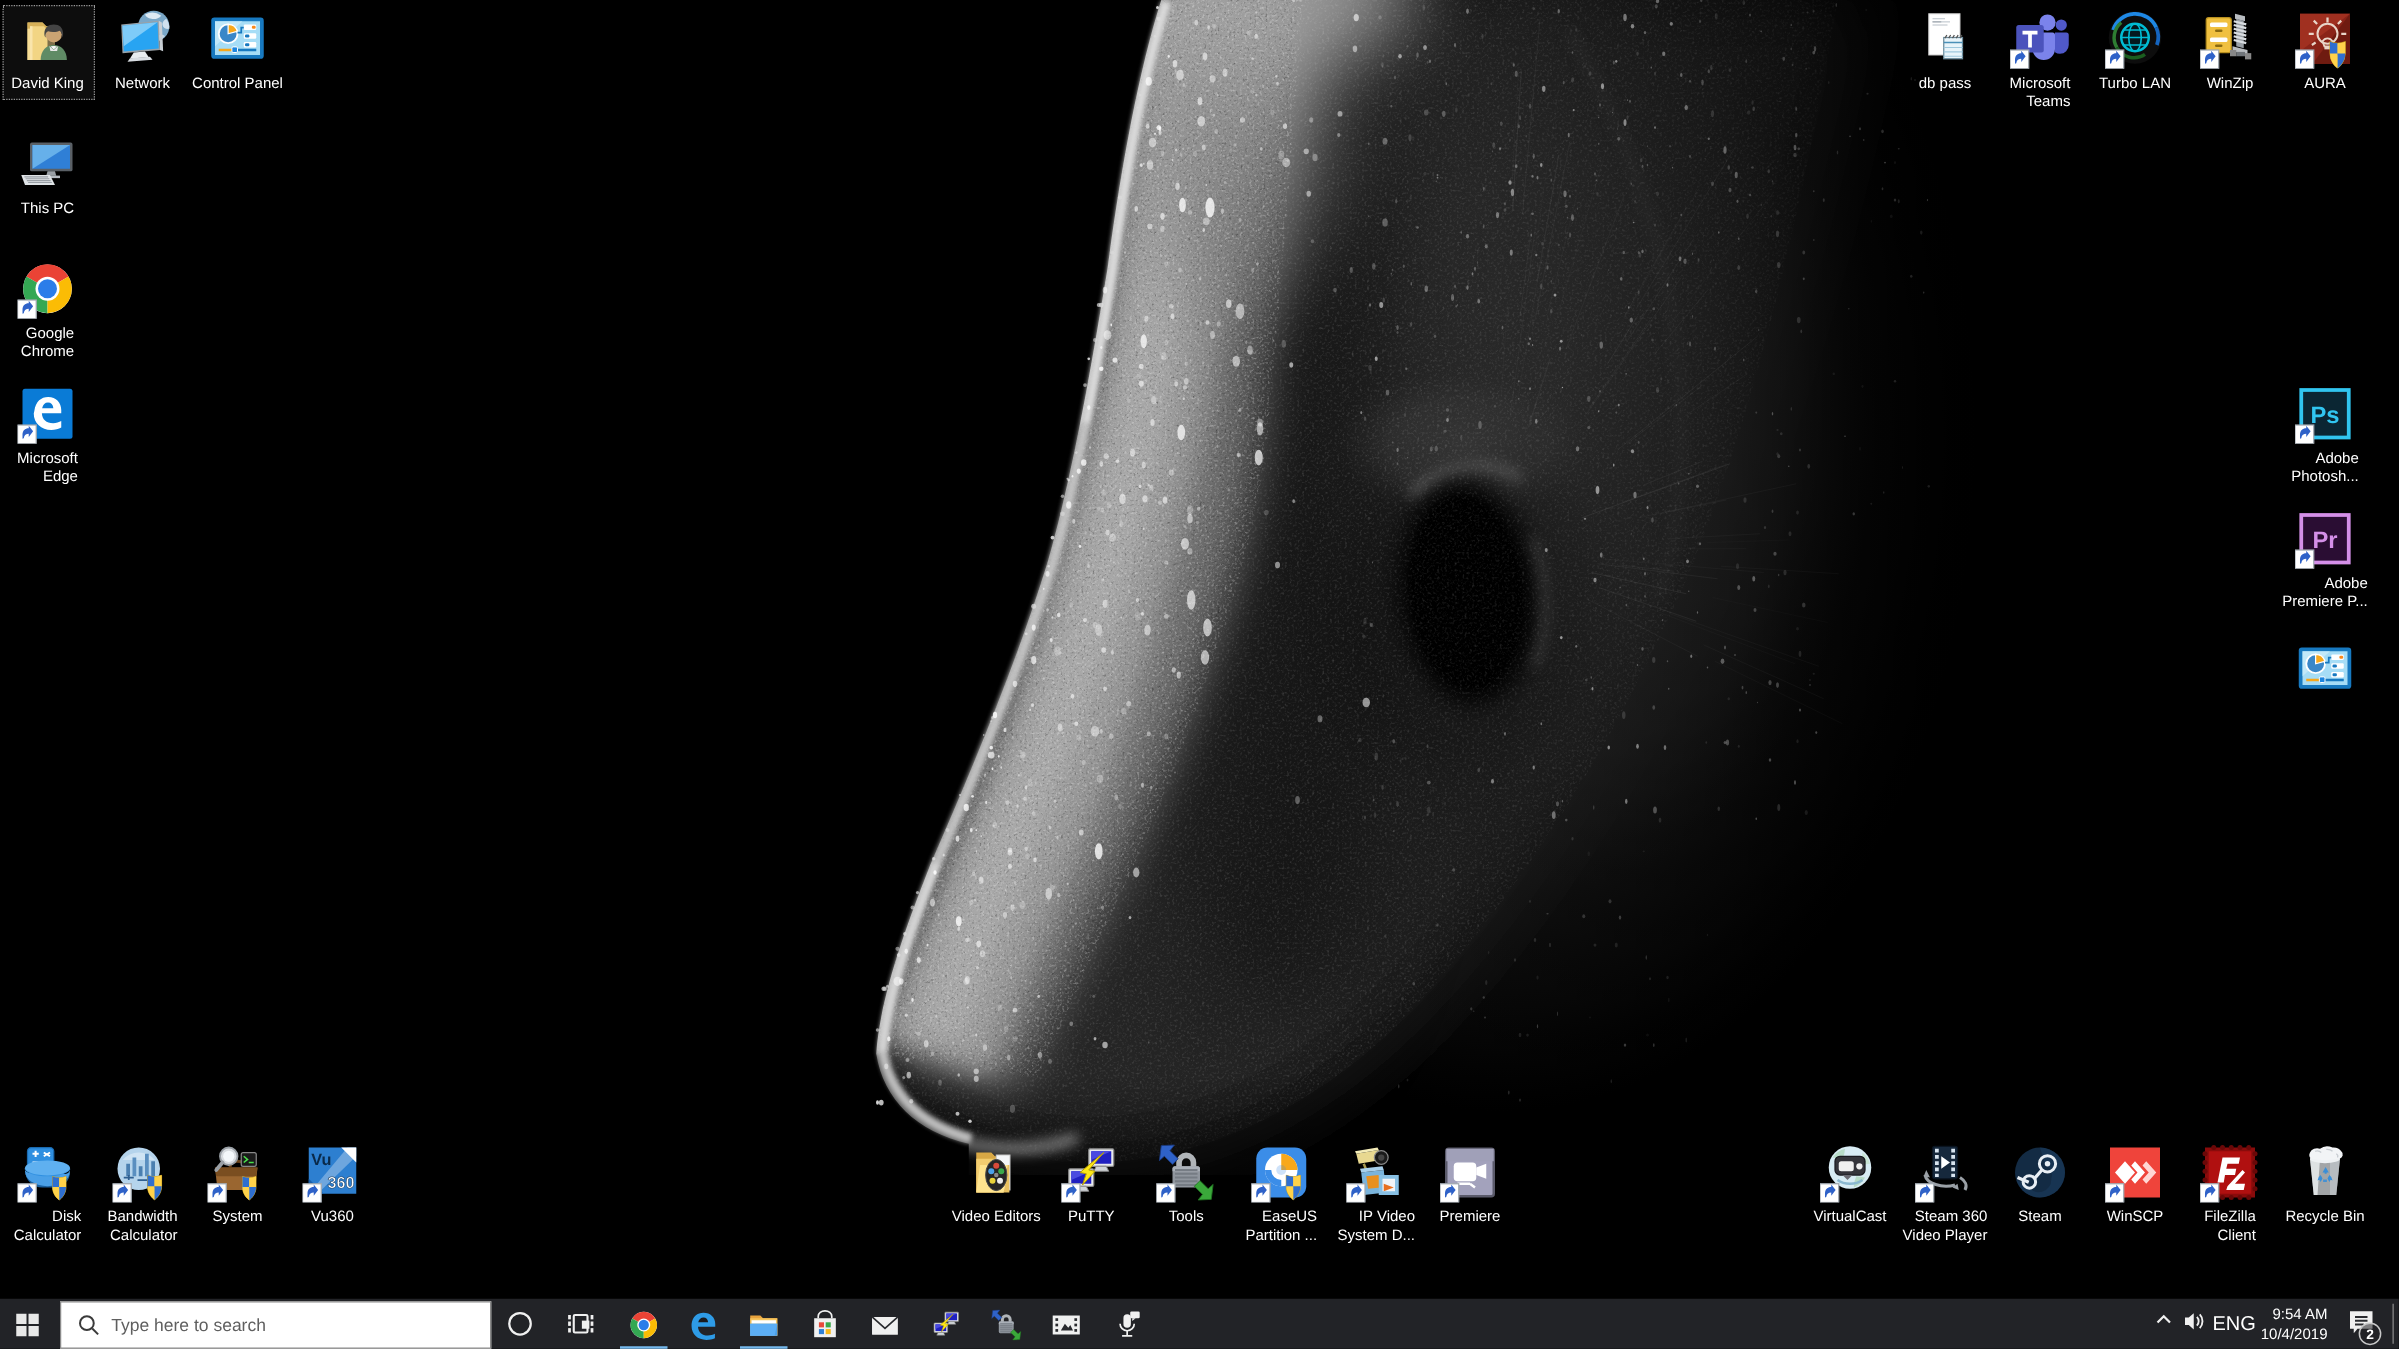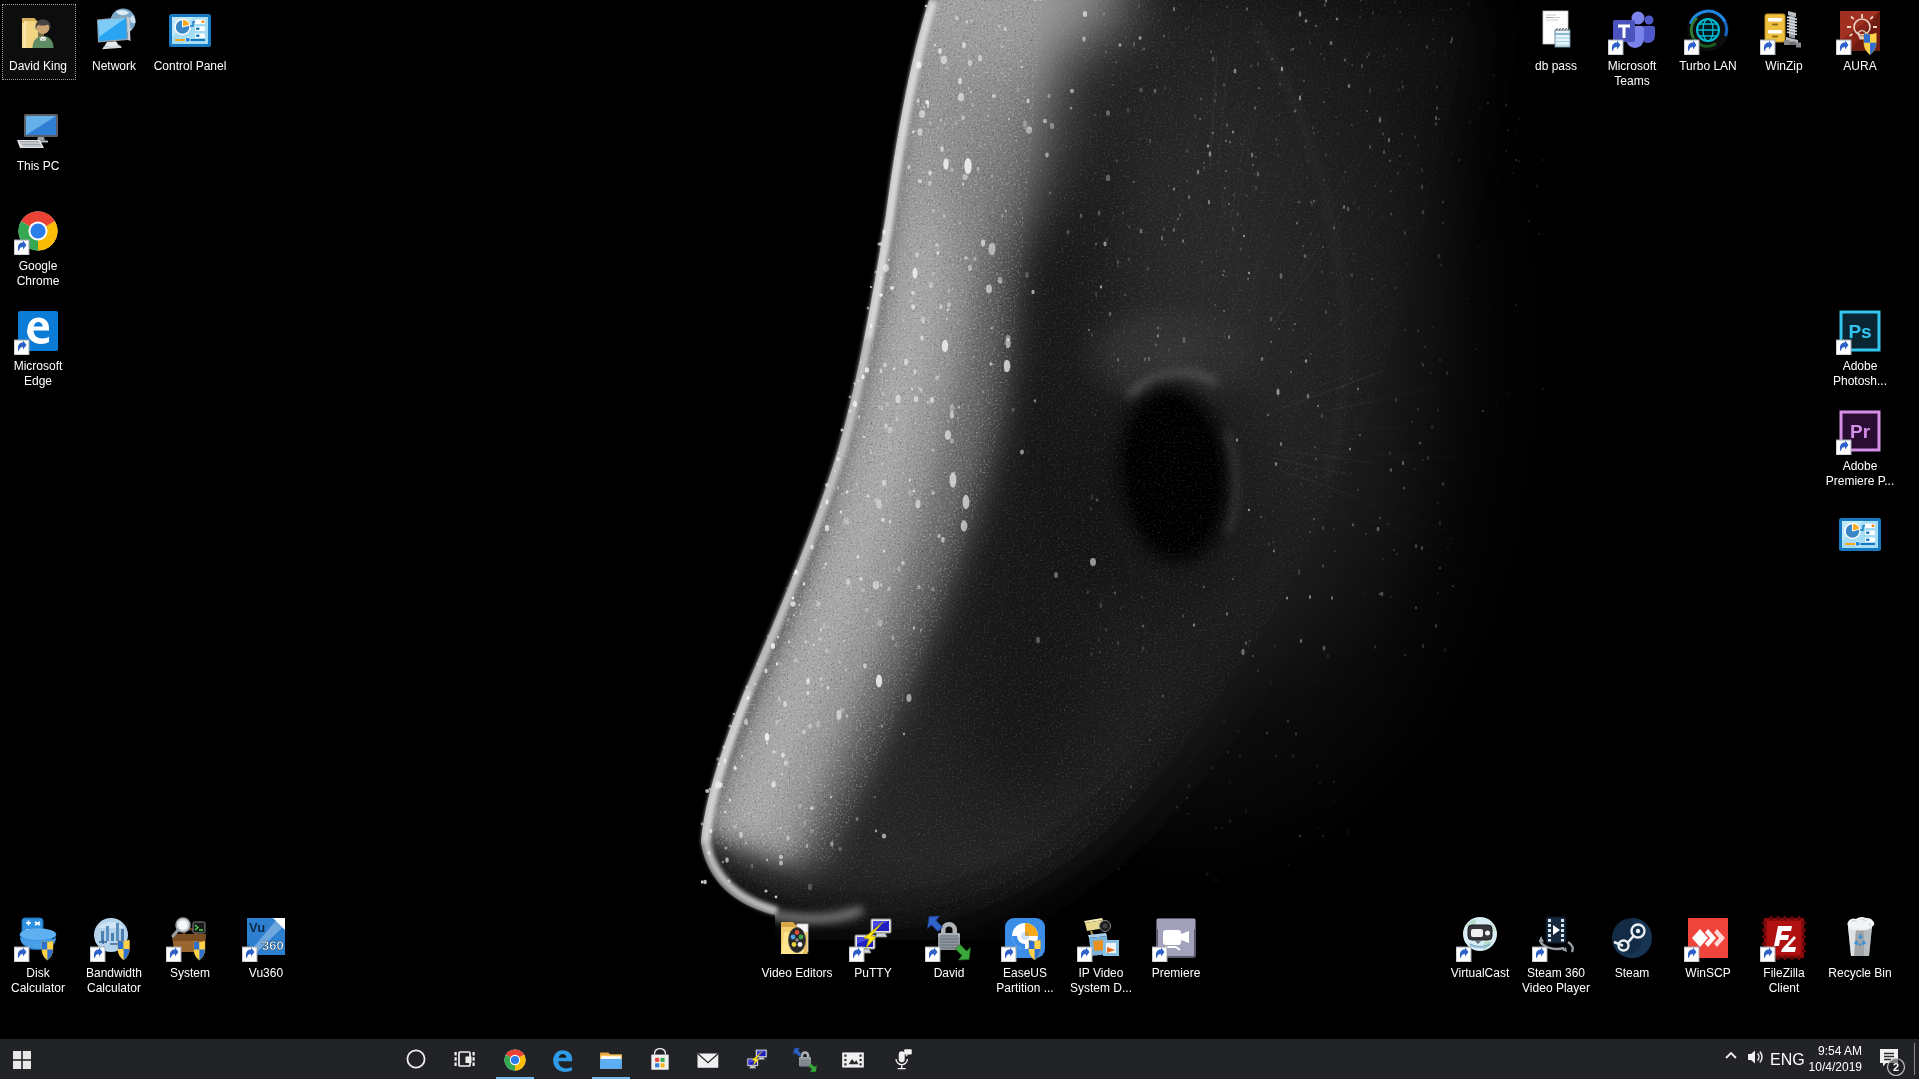--- a/index.html
+++ b/index.html
@@ -1,19 +1,19 @@
 <!DOCTYPE html>
 <html><head><meta charset="utf-8"><style>
 *{margin:0;padding:0;box-sizing:border-box}
 html,body{width:1919px;height:1079px;overflow:hidden;background:#000;font-family:"Liberation Sans",sans-serif}
 #wp{position:absolute;left:0;top:0}
 .di{position:absolute;width:110px;display:flex;flex-direction:column;align-items:center;z-index:2}
 .di .ic{width:48px;height:48px;position:relative}
 .di .ic svg{display:block}
-.di .lb{margin-top:4px;font-size:12px;line-height:14.5px;color:#fff;text-align:center;
+.di .lb{margin-top:4px;font-size:12px;line-height:14.5px;color:#fff;text-align:right;
  text-shadow:1px 1.5px 2px #000,0 0 2px #000,1px 1px 1px #000;white-space:nowrap}
 .di.sel .ic::before{content:"";position:absolute;left:-12px;top:-3px;width:72px;height:74px;
  border:1px dotted #9a9a9a;background:rgba(255,255,255,0.05)}
 #tb{position:absolute;left:0;top:1039px;width:1919px;height:40px;background:#222327;z-index:10}
 .ti{position:absolute;top:1047px}
 #tb .ti{top:8px}
 #tb svg.ti[style*="left:10px"]{top:8px}
 #sb{position:absolute;left:48px;top:2px;width:345px;height:38px;background:#fff;border:1px solid #8a8a8a;display:flex;align-items:center}
 #sb span{font-size:14px;color:#5f5f5f}
 .ul{position:absolute;top:37.5px;height:2.5px;background:#76b9ed}
@@ -1434,21 +1434,21 @@
 <path d="M13,21 a2,2 0 0 1 2,-2 h18 a2,2 0 0 1 2,2 v2 h-22 Z" fill="#aab0b8"></path>
 <path d="M15,22 h18 M15,25 h18 M15,28 h18 M15,31 h18 M15,34 h18" stroke="#767c84" stroke-width="1.5"></path>
 <path d="M4,2.5 L14.5,2 L11,6.5 L17.5,13 L13,17.5 L6.5,11 L2.5,14.5 Z" fill="#2f62c8" stroke="#1a3a80" stroke-width="0.7"></path>
 <path d="M44,45.5 L33.5,46 L37,41.5 L30.5,35 L35,30.5 L41.5,37 L45.5,33.5 Z" fill="#3aa83a" stroke="#1f7020" stroke-width="0.7"></path>
 <g>
           <rect x="0" y="33" width="15" height="15" fill="#fff" stroke="#a0a8b0" stroke-width="1"></rect>
 <path d="M4,44 L4,40.5 C4,37.5 6,35.5 9,35.5 L9,33.5 L12.5,38 L9,42.5 L9,40 C6.8,40 5.5,41 5,43.5 Z" fill="#2f62c8"></path>
         </g>
       </svg>
     </div>
-<div class="lb">David</div>
+<div class="lb">Tools</div>
   </div>
 <div class="di" style="left:970px;top:914px">
 <div class="ic">
       <svg width="48" height="48" viewBox="0 0 48 48" xmlns="http://www.w3.org/2000/svg">
         <rect x="4" y="4" width="40" height="40" rx="9" fill="#3b8de8"></rect>
 <circle cx="24" cy="22" r="13" fill="#fff"></circle>
 <path d="M24,22 L24,9 A13,13 0 0 1 37,22 Z" fill="#f8a81b"></path>
 <path d="M24,22 m-13,0 a13,13 0 0 0 13,13 l0,-5 a8,8 0 0 1 -8,-8 Z" fill="#3b8de8"></path>
 <circle cx="24" cy="22" r="4" fill="#3b8de8" opacity="0.25"></circle>
 <g transform="translate(28,25) scale(1.25)">
@@ -1649,20 +1649,27 @@
   </div>
 <div id="tb">
     <svg class="ti" style="left:10px" width="24" height="24" viewBox="0 0 24 24">
 <g fill="#e8e8e8">
         <rect x="3" y="4" width="8.2" height="8.2"></rect>
         <rect x="12.8" y="4" width="8.2" height="8.2"></rect>
         <rect x="3" y="13.8" width="8.2" height="8.2"></rect>
         <rect x="12.8" y="13.8" width="8.2" height="8.2"></rect>
       </g>
     </svg>
+    <div id="sb">
+      <svg width="20" height="20" viewBox="0 0 20 20" style="margin:0 8px 0 12px;flex:none">
+<circle cx="8.5" cy="8.5" r="5.5" fill="none" stroke="#3a3a3a" stroke-width="1.6"></circle>
+<path d="M12.8,12.8 L17.5,17.5" stroke="#3a3a3a" stroke-width="1.6"></path>
+      </svg>
+<span>Type here to search</span>
+    </div>
     <svg class="ti" style="left:404px" width="24" height="24" viewBox="0 0 24 24">
 <circle cx="12" cy="12" r="8.6" fill="none" stroke="#f0f0f0" stroke-width="1.8"></circle>
     </svg>
     <svg class="ti" style="left:452px" width="24" height="24" viewBox="0 0 24 24">
 <rect x="2.5" y="5" width="2.2" height="3.5" fill="#f0f0f0"></rect>
       <rect x="2.5" y="10.2" width="2.2" height="3.5" fill="#f0f0f0"></rect>
       <rect x="2.5" y="15.5" width="2.2" height="3.5" fill="#f0f0f0"></rect>
 <rect x="7" y="5" width="11" height="14" rx="1" fill="none" stroke="#f0f0f0" stroke-width="1.7"></rect>
 <rect x="20.5" y="5" width="2.2" height="3.5" fill="#f0f0f0"></rect>
       <rect x="20.5" y="10.2" width="2.2" height="3.5" fill="#f0f0f0"></rect>

